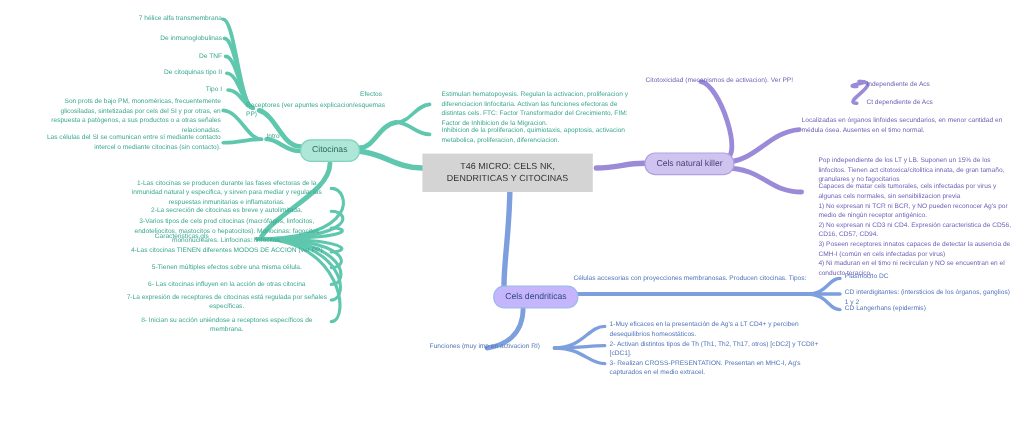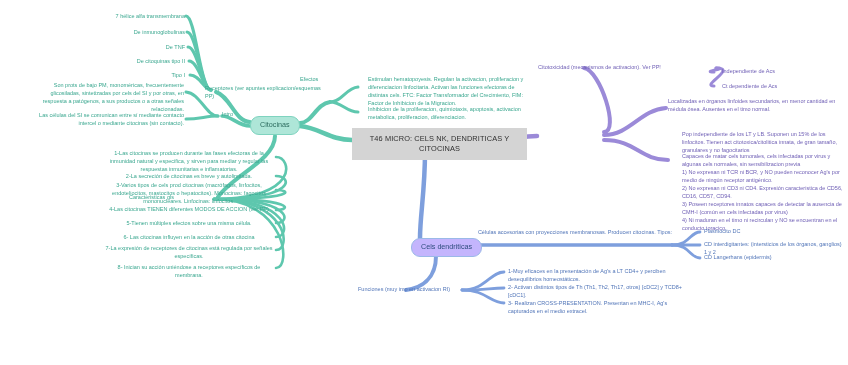--- a/index.html
+++ b/index.html
@@ -105,21 +105,21 @@
     <path d="M672,245 C690,245 690,245 700,245" stroke="#7e9fdd" stroke-width="2.8" fill="none" stroke-linecap="round"></path>
     <path d="M672,245 C690,245 690,258 700,258" stroke="#7e9fdd" stroke-width="2.8" fill="none" stroke-linecap="round"></path>
 
     <path d="M436,256 C436,280 420,288 406,290" stroke="#7e9fdd" stroke-width="4" fill="none" stroke-linecap="round"></path>
 
     <path d="M462,290 C486,290 490,272 504,272" stroke="#7e9fdd" stroke-width="2.8" fill="none" stroke-linecap="round"></path>
     <path d="M462,290 C486,290 490,288 504,288" stroke="#7e9fdd" stroke-width="2.8" fill="none" stroke-linecap="round"></path>
     <path d="M462,290 C486,290 490,303 504,303" stroke="#7e9fdd" stroke-width="2.8" fill="none" stroke-linecap="round"></path>
   </svg>
 
-  <div class="node central" style="left:352px;top:128px;width:175px;">T46 MICRO: CELS NK, DENDRITICAS Y CITOCINAS</div>
+  <div class="node central" style="left:352px;top:128px;width:142px;">T46 MICRO: CELS NK, DENDRITICAS Y CITOCINAS</div>
 
   <div class="node pill teal" style="left:250px;top:116px;">Citocinas</div>
 
   <div class="node leaf teal ta-l" style="left:205px;top:85px;width:120px;">Receptores  (ver apuntes explicacion/esquemas PP)</div>
 
   <div class="node leaf teal ta-l" style="left:222px;top:111px;width:40px;">Intro</div>
 
   <div class="node leaf teal ta-l" style="left:300px;top:76px;width:45px;">Efectos</div>
 
   <div class="node leaf teal ta-l" style="left:129px;top:194px;width:80px;">Caracteristicas gls</div>
@@ -138,20 +138,21 @@
 
   <div class="node leaf teal ta-c" style="left:104px;top:150px;width:170px;">1-Las citocinas se producen durante las fases efectoras de la inmunidad natural y especifica, y sirven para mediar y regular las respuestas inmunitarias e inflamatorias.</div>
   <div class="node leaf teal ta-c" style="left:104px;top:173px;width:170px;">2-La secreción de citocinas es breve y autolimitada.</div>
   <div class="node leaf teal ta-c" style="left:104px;top:182px;width:170px;">3-Varios tipos de cels prod citocinas (macrófagos, linfocitos, endoteliocitos, mastocitos o hepatocitos). Monocinas: fagocitos mononucleares. Linfocinas: linfocitos.</div>
   <div class="node leaf teal ta-c" style="left:104px;top:206px;width:170px;">4-Las citocinas TIENEN diferentes MODOS DE ACCION (ver PP)</div>
   <div class="node leaf teal ta-c" style="left:104px;top:220px;width:170px;">5-Tienen múltiples efectos sobre una misma célula.</div>
   <div class="node leaf teal ta-c" style="left:104px;top:234px;width:170px;">6- Las citocinas influyen en la acción de otras citocina</div>
   <div class="node leaf teal ta-c" style="left:104px;top:245px;width:170px;">7-La expresión de receptores de citocinas está regulada por señales específicas.</div>
   <div class="node leaf teal ta-c" style="left:104px;top:264px;width:170px;">8- Inician su acción uniéndose a receptores específicos de membrana.</div>
 
+  <div class="node pill purple" style="left:537px;top:127px;">Cels natural killer</div>
 
   <div class="node leaf purple ta-l" style="left:538px;top:64px;width:180px;">Citotoxicidad (mecanismos de activacion). Ver PP!</div>
 
   <div class="node leaf purple ta-l" style="left:722px;top:68px;width:120px;">Independiente de Acs</div>
   <div class="node leaf purple ta-l" style="left:722px;top:83px;width:120px;">Ct dependiente de Acs</div>
 
   <div class="node leaf purple ta-l" style="left:668px;top:98px;width:176px;">Localizadas en órganos linfoides secundarios, en menor cantidad en médula ósea. Ausentes en el timo normal.</div>
 
   <div class="node leaf purple ta-l" style="left:682px;top:131px;width:162px;">Pop independiente de los LT y LB. Suponen un 15% de los linfocitos. Tienen act citotoxica/citolitica innata, de gran tamaño, granulares y no fagocitarios</div>
   <div class="node leaf purple ta-l" style="left:682px;top:153px;width:162px;">Capaces de matar cels tumorales, cels infectadas por virus y algunas cels normales, sin sensibilizacion previa</div>

